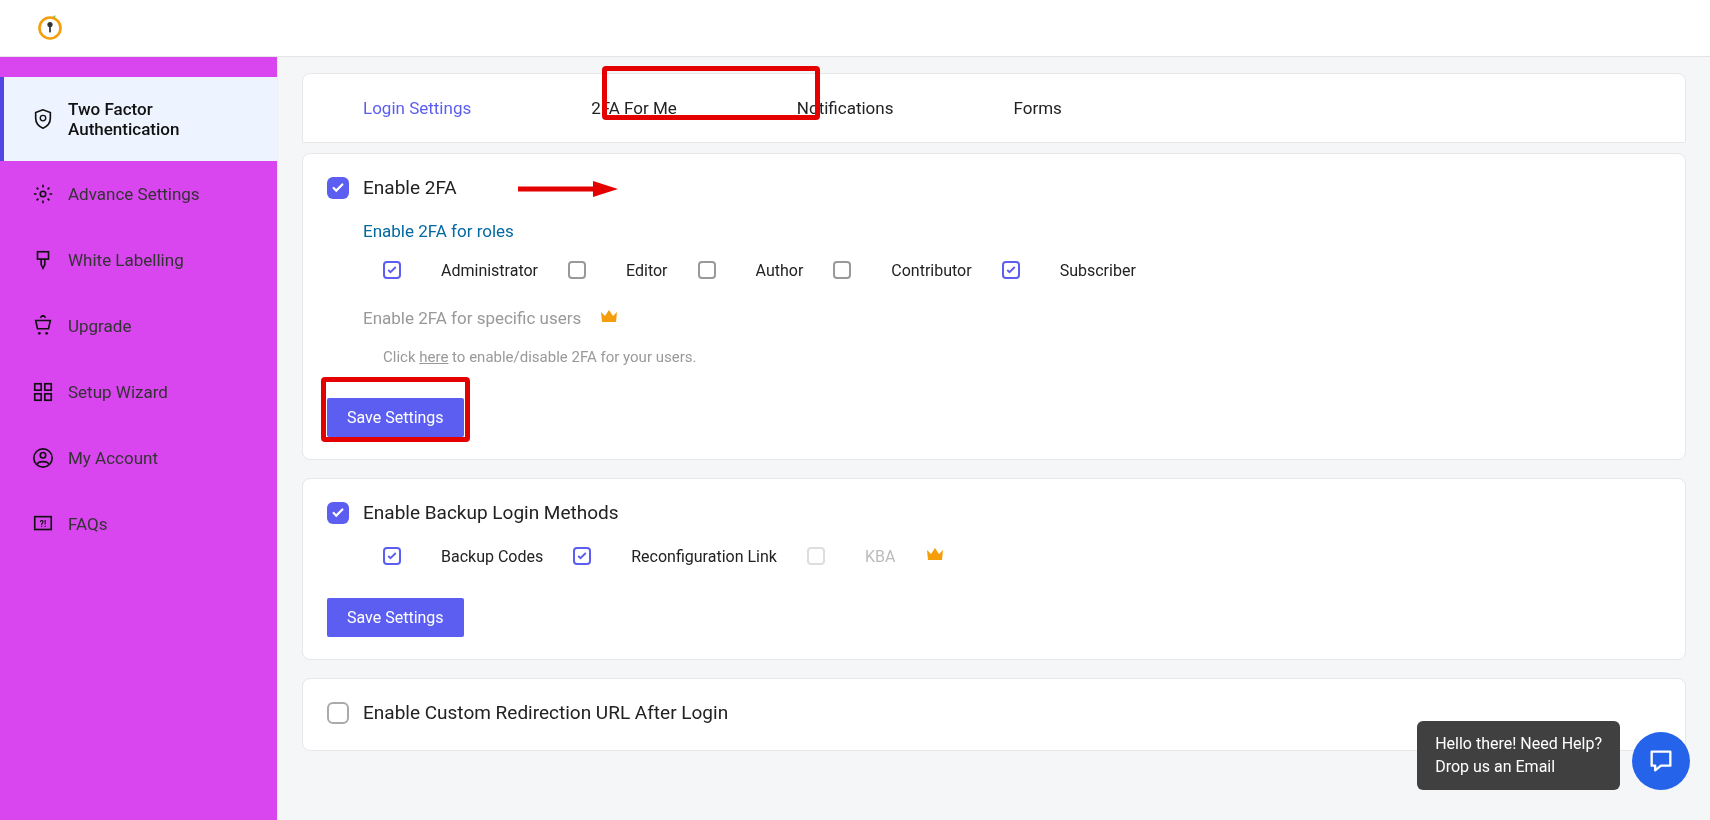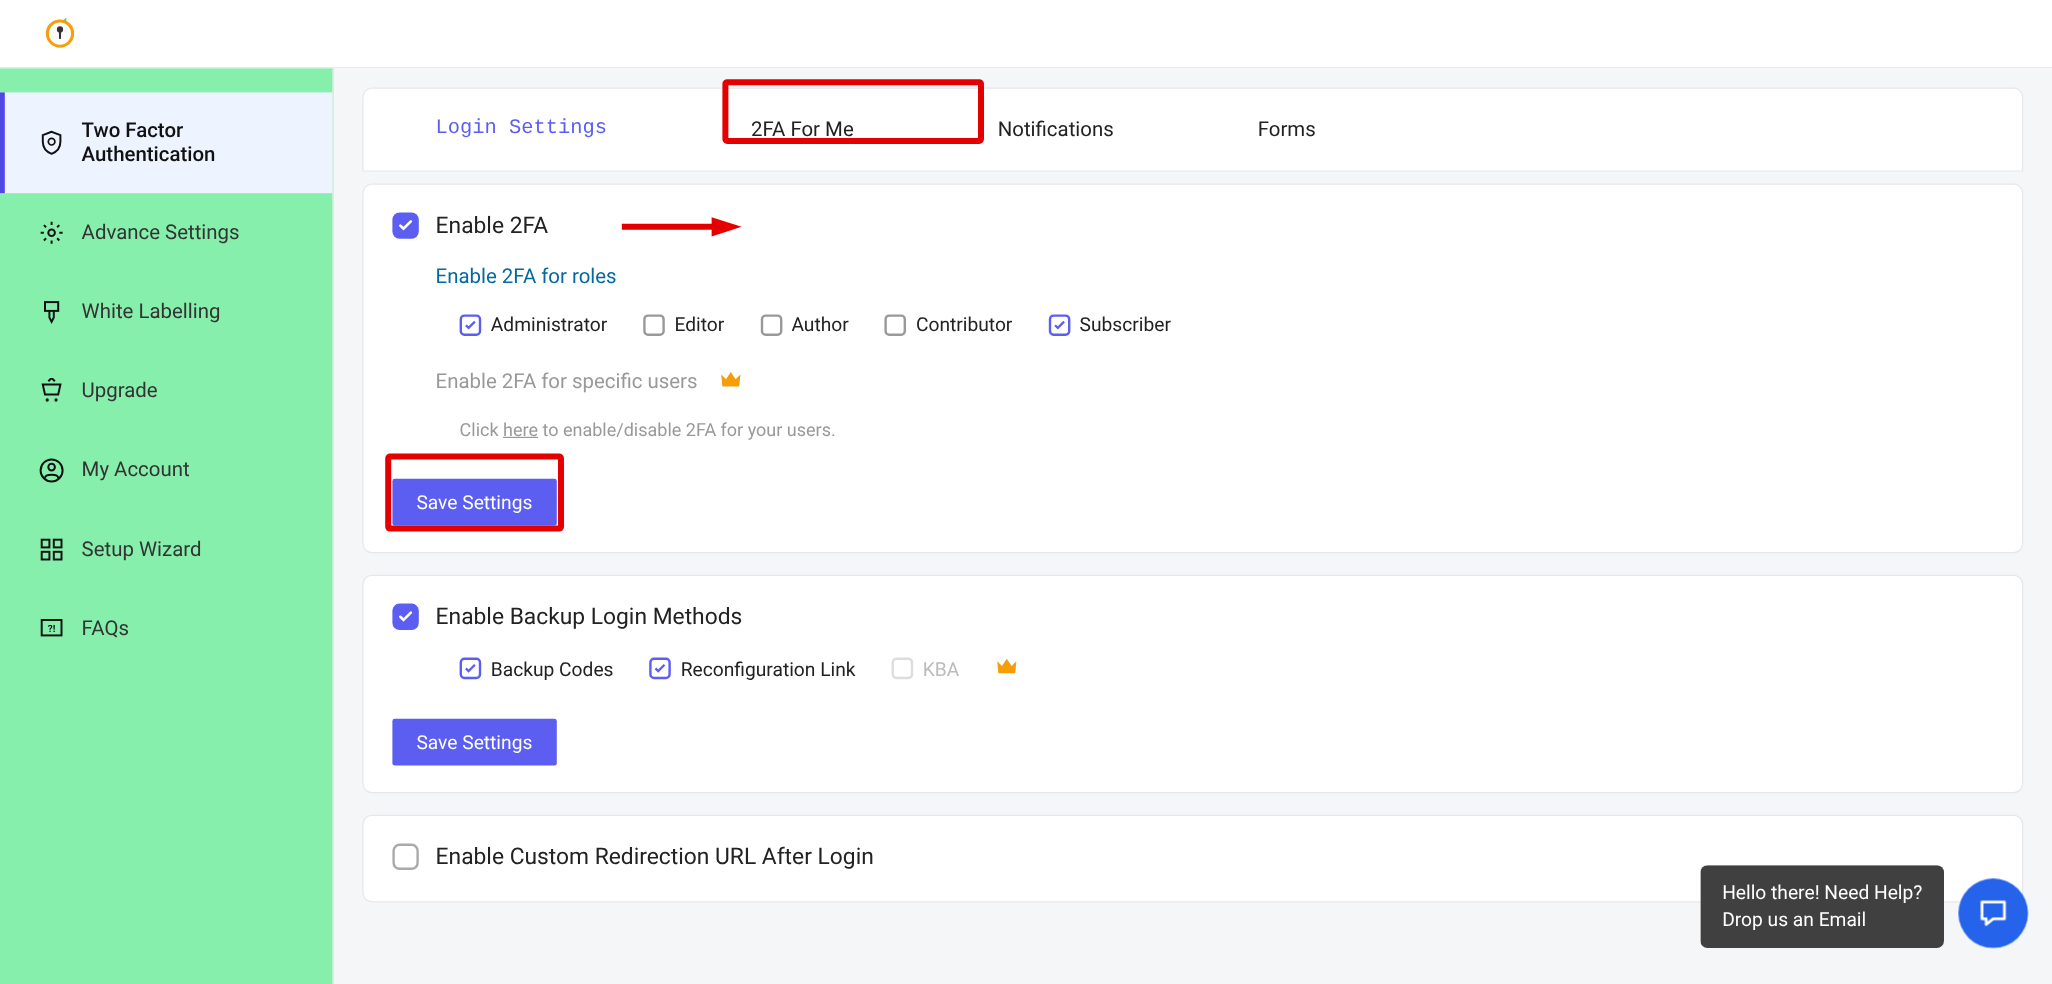--- a/index.html
+++ b/index.html
@@ -31,21 +31,21 @@
       font-weight: 600;
       color: #1a1a1a;
     }
     .main-area {
       display: flex;
       background: #f5f6f8;
       height: calc(100% - 56px);
     }
     .sidebar {
       width: 278px;
-      background: #86efac;
+      background: #d946ef;
       padding-top: 20px;
       border-right: 1px solid #eee;
     }
     .sidebar-item {
       display: flex;
       align-items: center;
       padding: 22px 28px;
       font-size: 17px;
       color: #333;
       cursor: pointer;
@@ -75,21 +75,20 @@
       margin-bottom: 10px;
     }
     .tab {
       padding: 24px 60px;
       font-size: 17px;
       color: #222;
       cursor: pointer;
     }
     .tab.active {
       color: #5b5ef0;
-      font-family: Liberation Mono, monospace;
     }
     .tab-highlight {
       position: absolute;
       border: 5px solid #e50000;
       border-radius: 4px;
       top: 9px;
       left: 324px;
       width: 218px;
       height: 54px;
       pointer-events: none;
@@ -145,23 +144,23 @@
       color: #0369a1;
       margin-bottom: 20px;
     }
     .role-row {
       display: flex;
       gap: 30px;
       margin-bottom: 28px;
     }
     .role-item {
       display: flex;
-      align-items: center;
       font-size: 16px;
       color: #222;
+      gap: 32px;
     }
     .small-checkbox {
       width: 18px;
       height: 18px;
       border: 2px solid #5b5ef0;
       border-radius: 4px;
       margin-right: 8px;
       display: inline-flex;
       align-items: center;
       justify-content: center;
@@ -301,34 +300,34 @@
       <svg width="22" height="22" viewBox="0 0 24 24">
           <path d="M4 6 H20 L18 15 H6 Z" fill="none" stroke="#111" stroke-width="1.8"></path>
           <circle cx="8" cy="20" r="1.5" fill="#111"></circle>
           <circle cx="16" cy="20" r="1.5" fill="#111"></circle>
           <path d="M9 3 L12 0 L15 3" fill="none" stroke="#111" stroke-width="1.8"></path>
         </svg>
       <span>Upgrade</span>
     </div>
     <div class="sidebar-item">
       <svg width="22" height="22" viewBox="0 0 24 24">
-          <circle cx="12" cy="12" r="10" fill="none" stroke="#111" stroke-width="1.8"></circle>
-          <circle cx="12" cy="9" r="3" fill="none" stroke="#111" stroke-width="1.8"></circle>
-          <path d="M6 19 C6 15 18 15 18 19" fill="none" stroke="#111" stroke-width="1.8"></path>
-        </svg>
-      <span>My Account</span>
-    </div>
-    <div class="sidebar-item">
-      <svg width="22" height="22" viewBox="0 0 24 24">
           <rect x="3" y="3" width="7" height="7" fill="none" stroke="#111" stroke-width="1.8"></rect>
           <rect x="14" y="3" width="7" height="7" fill="none" stroke="#111" stroke-width="1.8"></rect>
           <rect x="3" y="14" width="7" height="7" fill="none" stroke="#111" stroke-width="1.8"></rect>
           <rect x="14" y="14" width="7" height="7" fill="none" stroke="#111" stroke-width="1.8"></rect>
         </svg>
       <span>Setup Wizard</span>
+    </div>
+    <div class="sidebar-item">
+      <svg width="22" height="22" viewBox="0 0 24 24">
+          <circle cx="12" cy="12" r="10" fill="none" stroke="#111" stroke-width="1.8"></circle>
+          <circle cx="12" cy="9" r="3" fill="none" stroke="#111" stroke-width="1.8"></circle>
+          <path d="M6 19 C6 15 18 15 18 19" fill="none" stroke="#111" stroke-width="1.8"></path>
+        </svg>
+      <span>My Account</span>
     </div>
     <div class="sidebar-item">
       <svg width="22" height="22" viewBox="0 0 24 24">
           <rect x="3" y="4" width="18" height="14" fill="none" stroke="#111" stroke-width="1.8"></rect>
           <text x="12" y="15" font-size="9" font-weight="bold" text-anchor="middle" fill="#111">?!</text>
         </svg>
       <span>FAQs</span>
     </div>
   </div>
 

